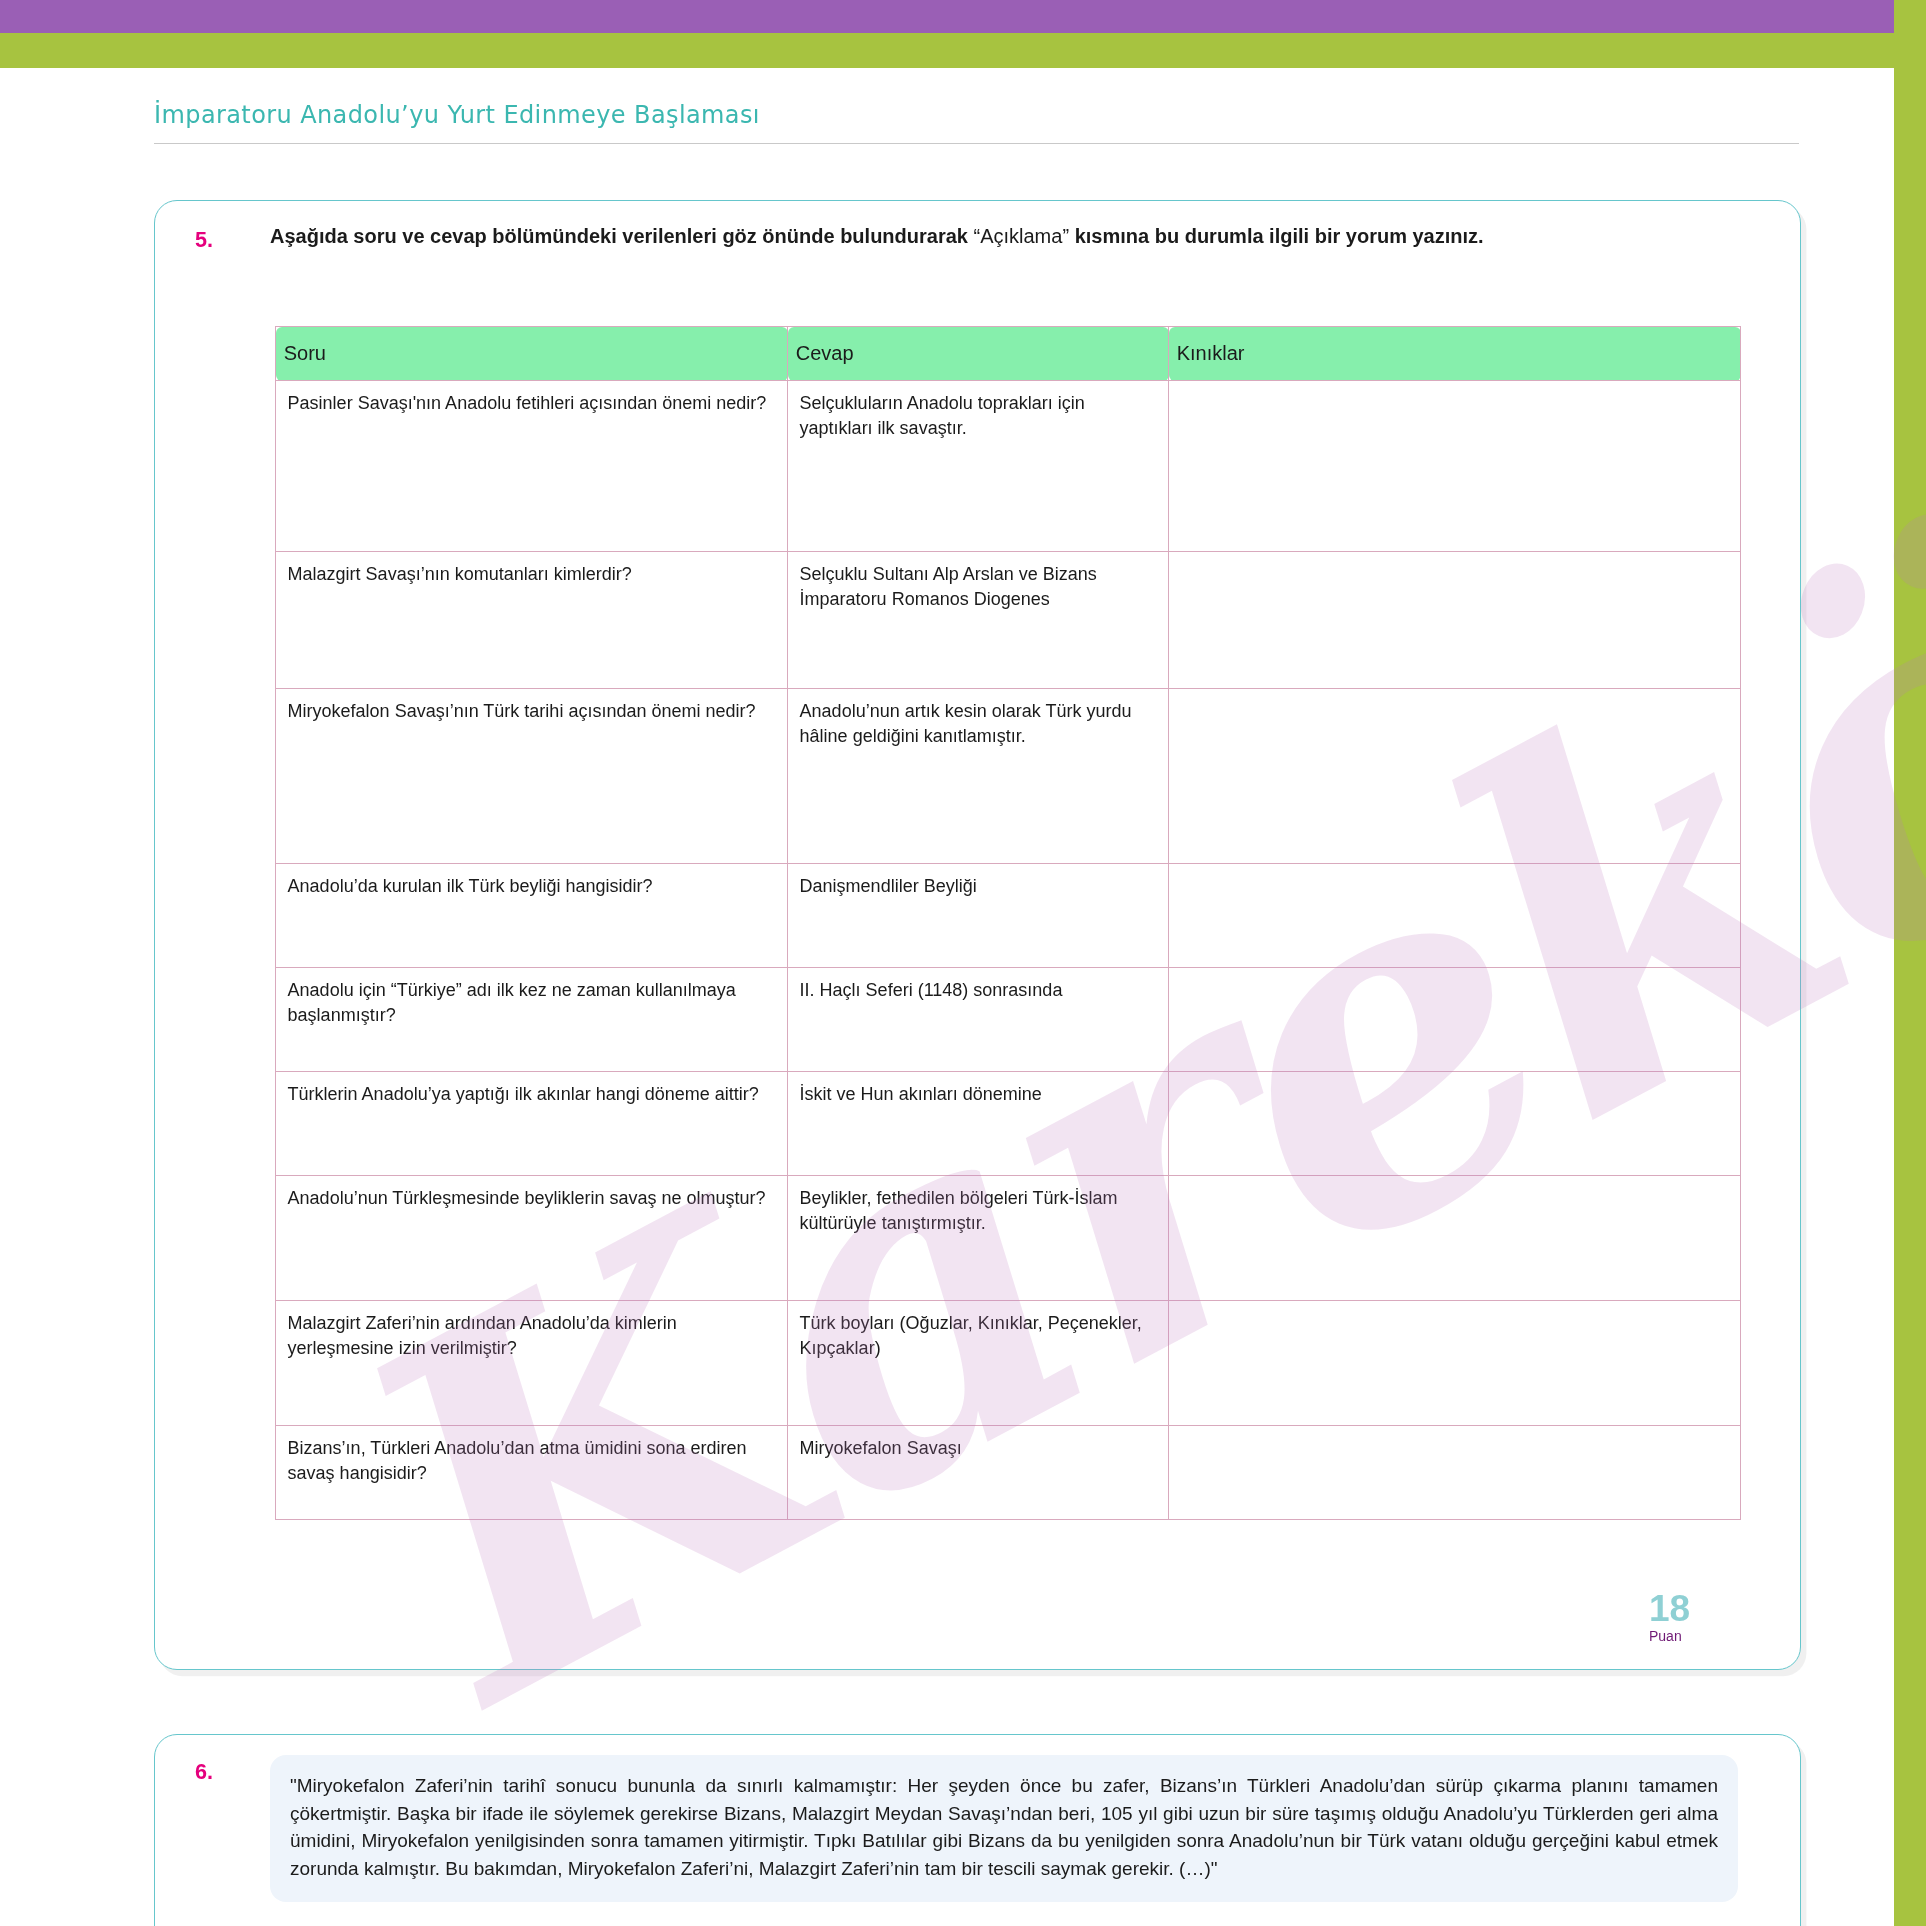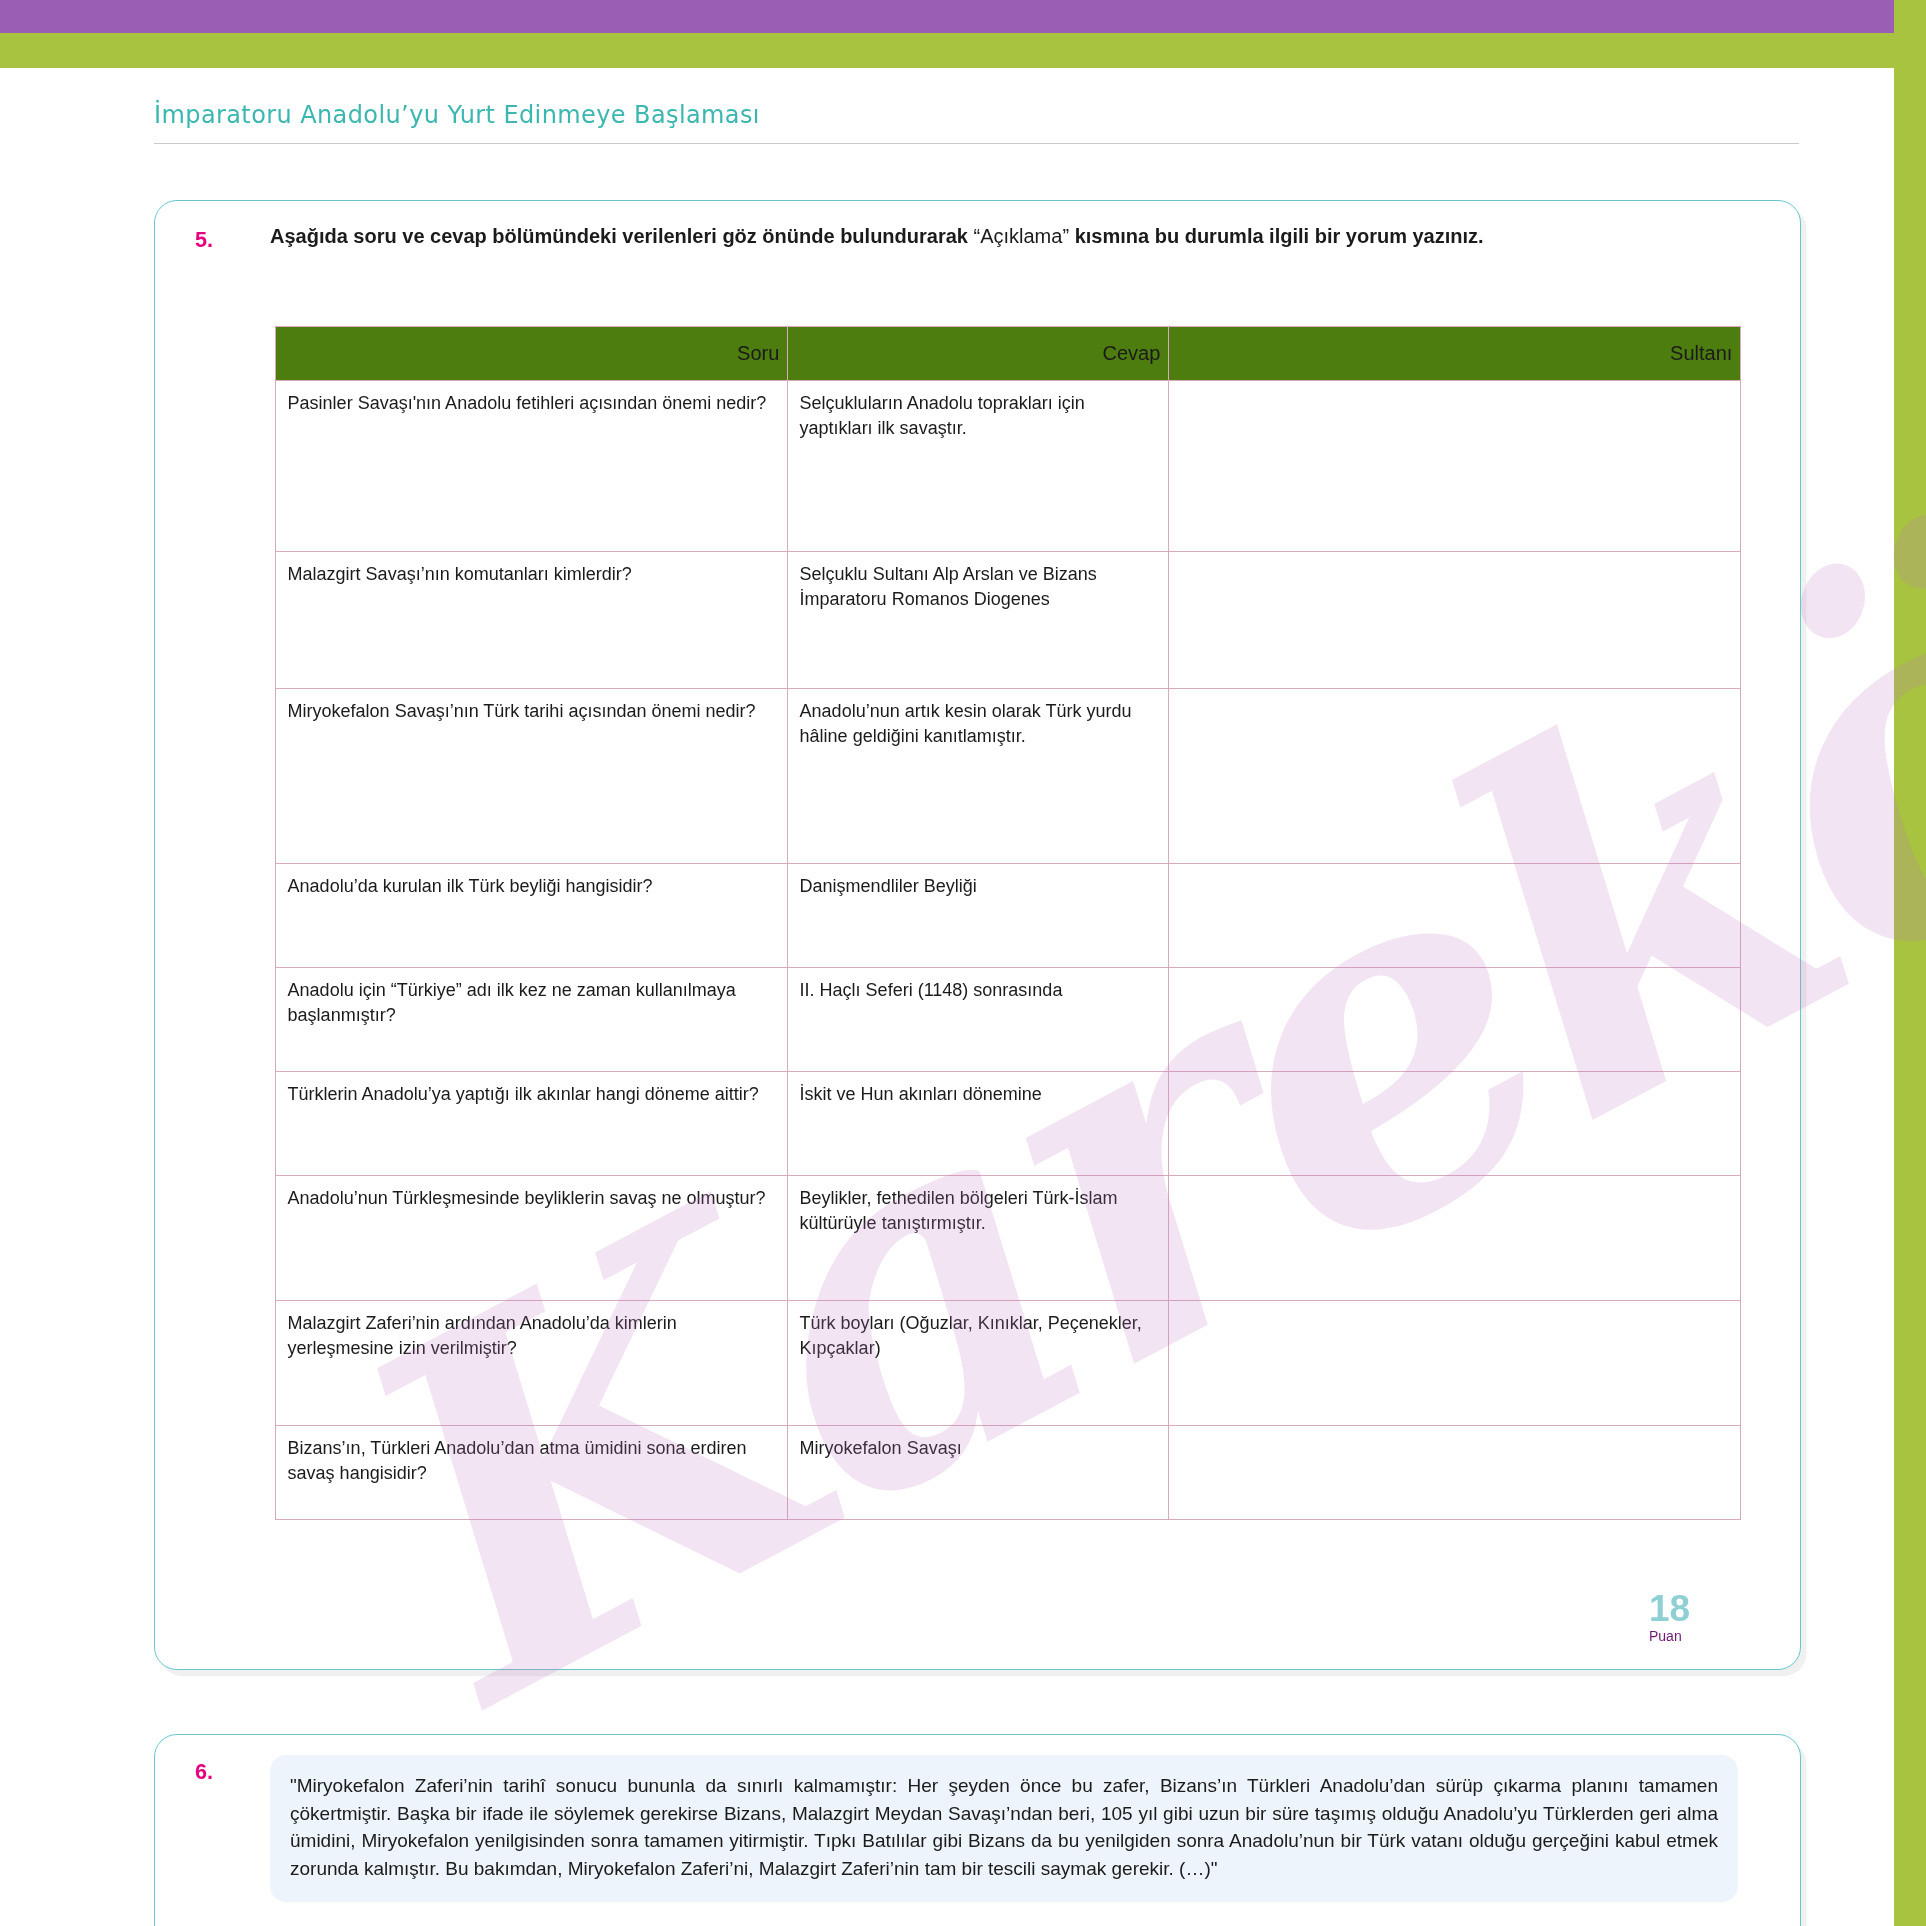--- a/index.html
+++ b/index.html
@@ -116,26 +116,27 @@
     table-layout: fixed;
   }
   .tbl th, .tbl td {
     border: 1.2px solid #d9a9bd;
     vertical-align: top;
     padding: 10px 11.6px;
     font-size: 18px;
     line-height: 1.36;
   }
   .tbl thead th {
-    background: #4d7c0f;
-    text-align: right;
+    background: #86efac;
+    text-align: left;
     font-weight: normal;
     font-size: 20px;
     padding: 13px 7.7px;
     vertical-align: middle;
+    border-radius: 6px;
   }
   .tbl col.c1 { width: 512px; }
   .tbl col.c2 { width: 381px; }
   .tbl col.c3 { width: 572px; }
   .tbl td.ans-empty { background: #ffffff; }
 
   .r-h1 td { height: 150px; }
   .r-h2 td { height: 116px; }
   .r-h3 td { height: 154px; }
   .r-h4 td { height: 83px; }
@@ -233,21 +234,21 @@
 <table class="tbl">
   <colgroup>
       <col class="c1">
       <col class="c2">
       <col class="c3">
     </colgroup>
   <thead>
     <tr>
       <th>Soru</th>
       <th>Cevap</th>
-      <th>Sultanı</th>
+      <th>Kınıklar</th>
     </tr>
   </thead>
   <tbody>
     <tr class="r-h1">
       <td>Pasinler Savaşı'nın Anadolu fetihleri açısından önemi nedir?</td>
       <td>Selçukluların Anadolu toprakları için yaptıkları ilk savaştır.</td>
       <td class="ans-empty"></td>
     </tr>
     <tr class="r-h2">
       <td>Malazgirt Savaşı’nın komutanları kimlerdir?</td>

